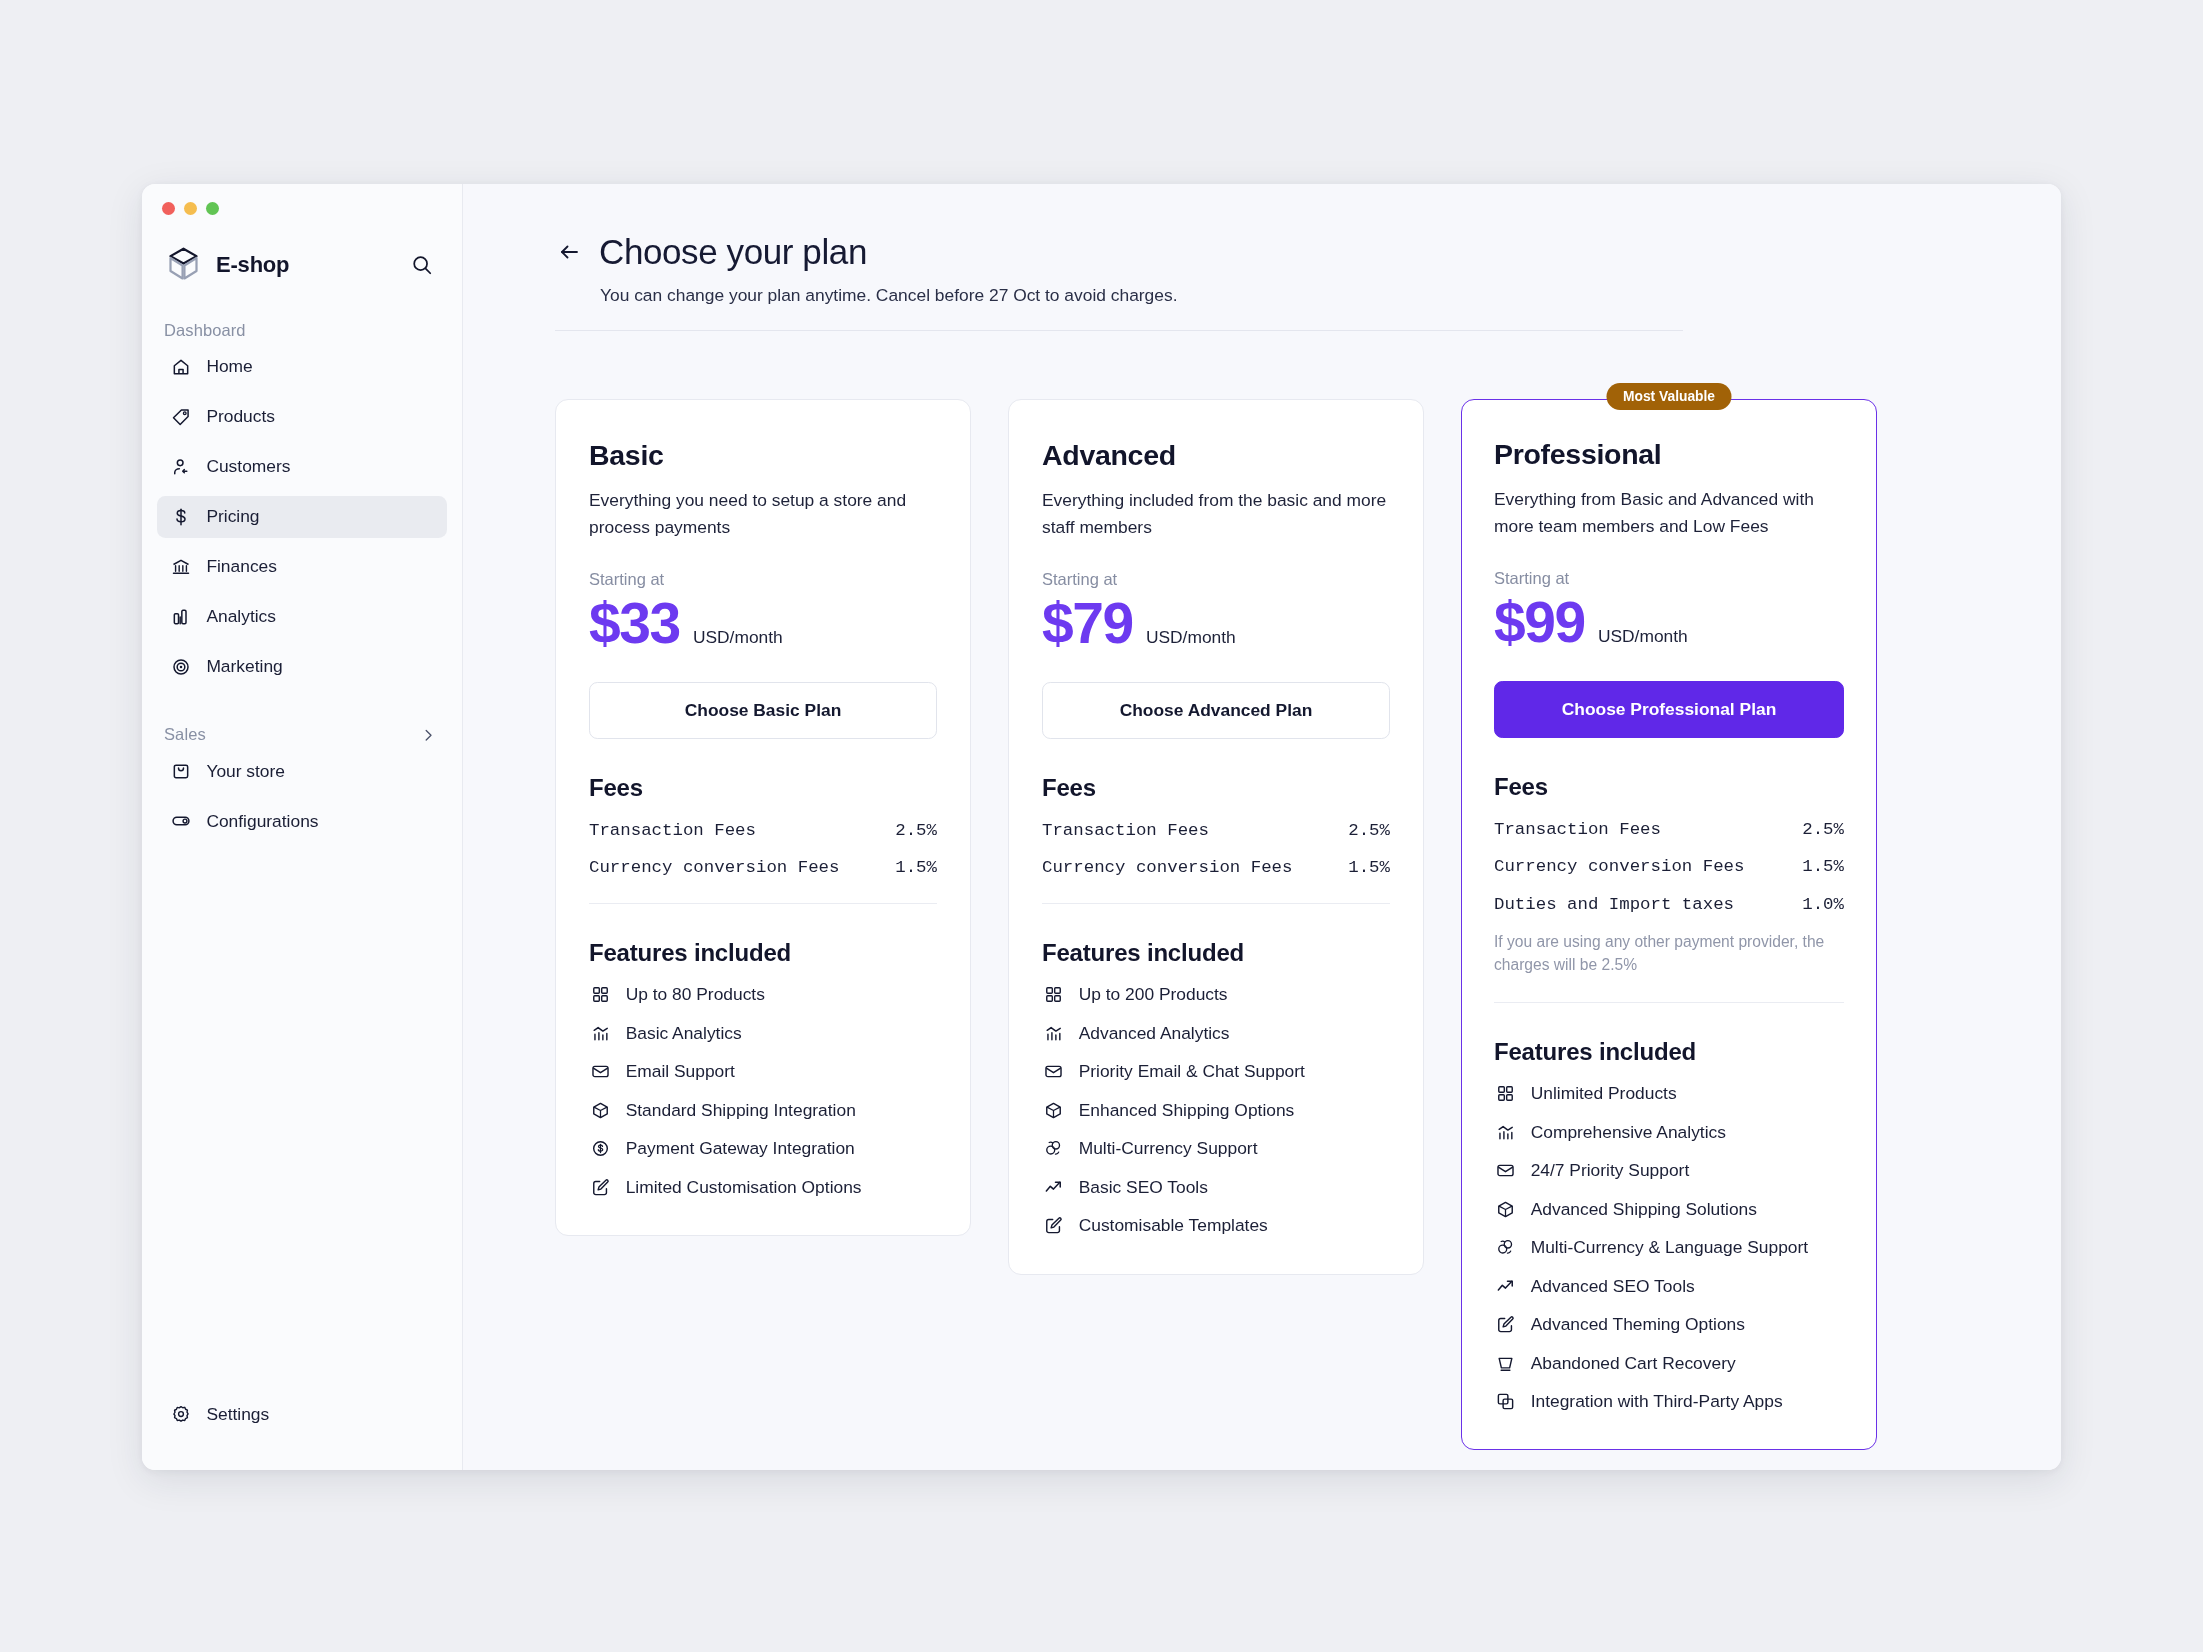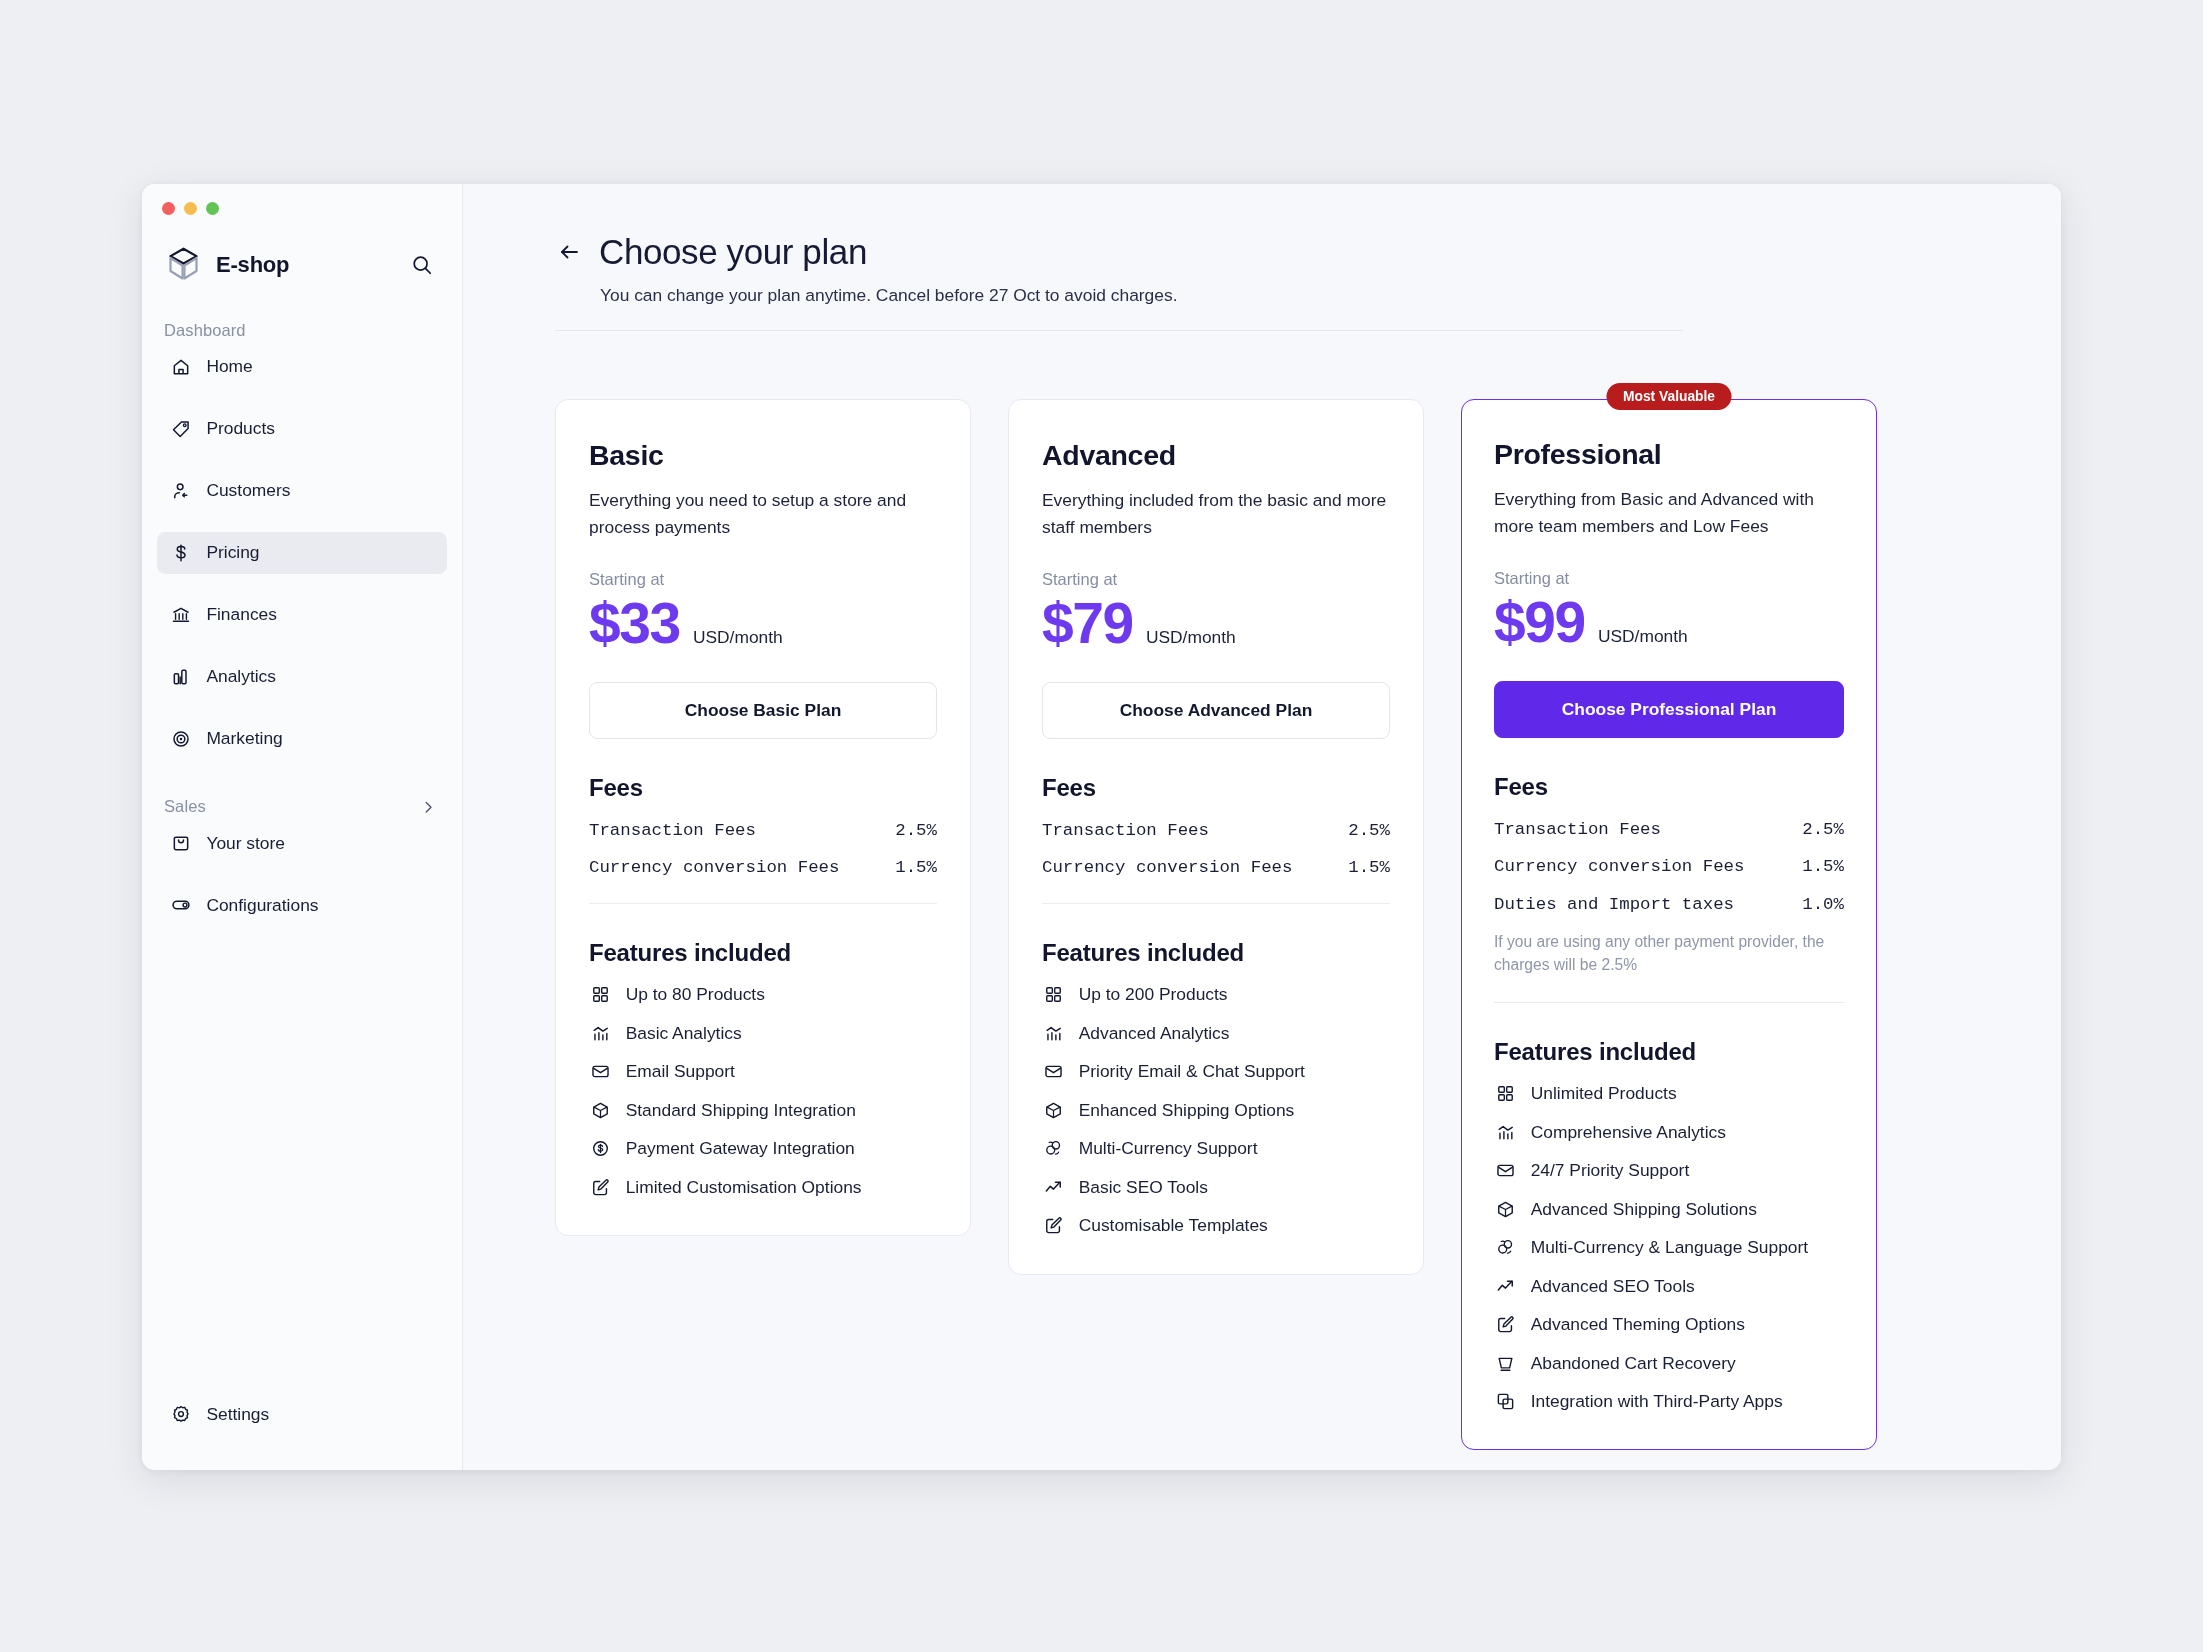--- a/index.html
+++ b/index.html
@@ -74,21 +74,21 @@
     letter-spacing: 0.1px;
   }
   .nav-section-head {
     display: flex;
     align-items: center;
     padding: 37px 24px 5.5px 22px;
   }
   .nav-section-head .nav-section-label { padding: 0; flex: 1; }
   .chev { width: 20px; height: 20px; display:flex; align-items:center; justify-content:center; cursor:pointer; }
 
-  .nav-list { padding: 0 14.7px; display: flex; flex-direction: column; gap: 20px; }
+  .nav-list { padding: 0 14.7px; display: flex; flex-direction: column; gap: 8px; }
   .nav-item {
     display: flex;
     align-items: center;
     gap: 14.7px;
     height: 42px;
     padding: 0 13px;
     border-radius: 8.3px;
     cursor: pointer;
     color: #1A1E35;
     font-size: 17.4px;
@@ -146,21 +146,21 @@
   }
   .card.featured {
     border: 1.8px solid #6A31E8;
     padding: 38px 32px 36px 32px;
   }
   .badge {
     position: absolute;
     top: -17.4px;
     left: 50%;
     transform: translateX(-50%);
-    background: #b91c1c;
+    background: #a16207;
     color: #fff;
     font-size: 13.8px;
     font-weight: 700;
     padding: 6.4px 16.5px;
     border-radius: 18.4px;
     white-space: nowrap;
   }
   .plan-name {
     font-size: 28.5px;
     font-weight: 700;

